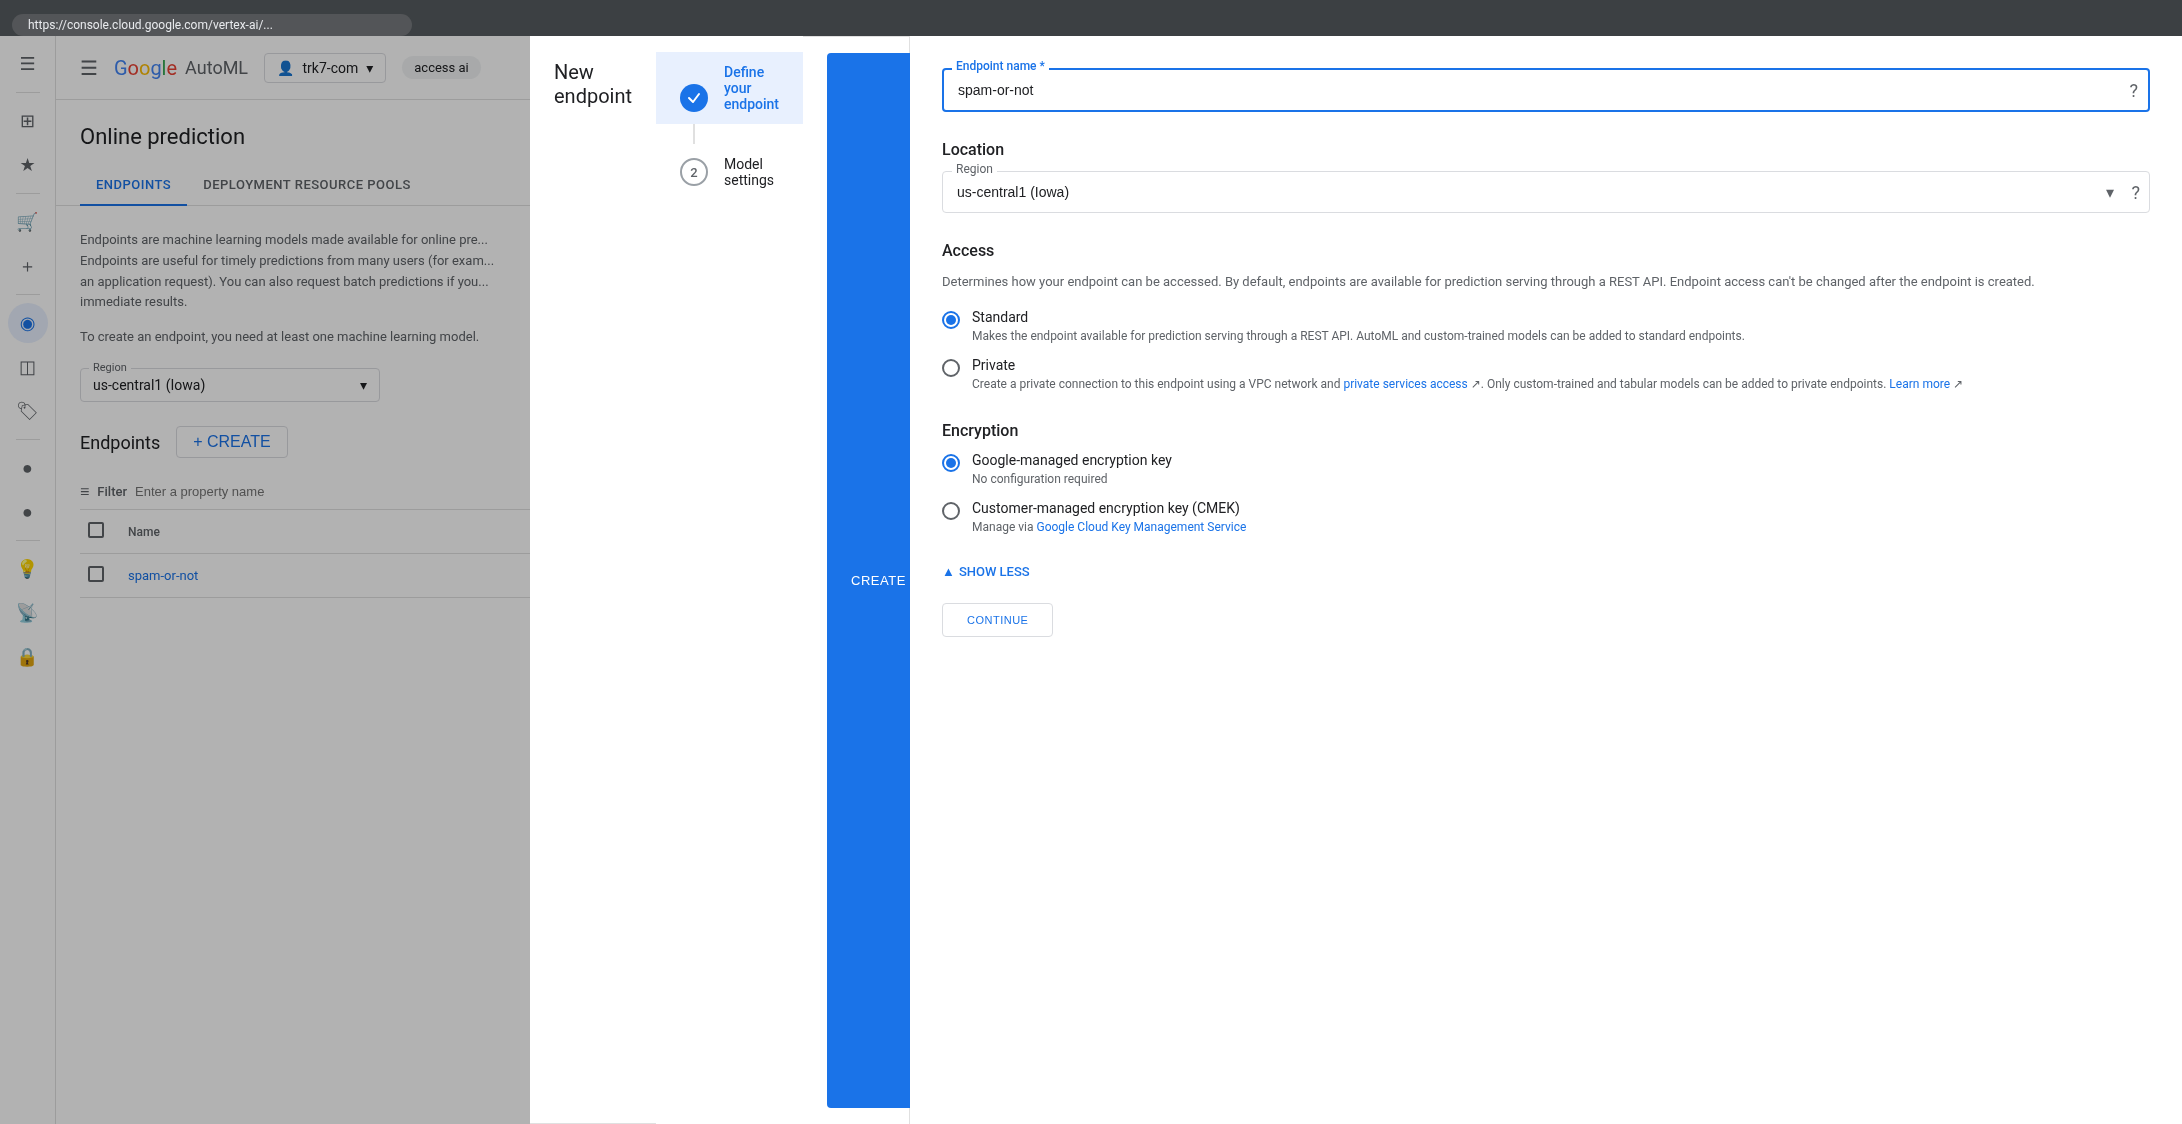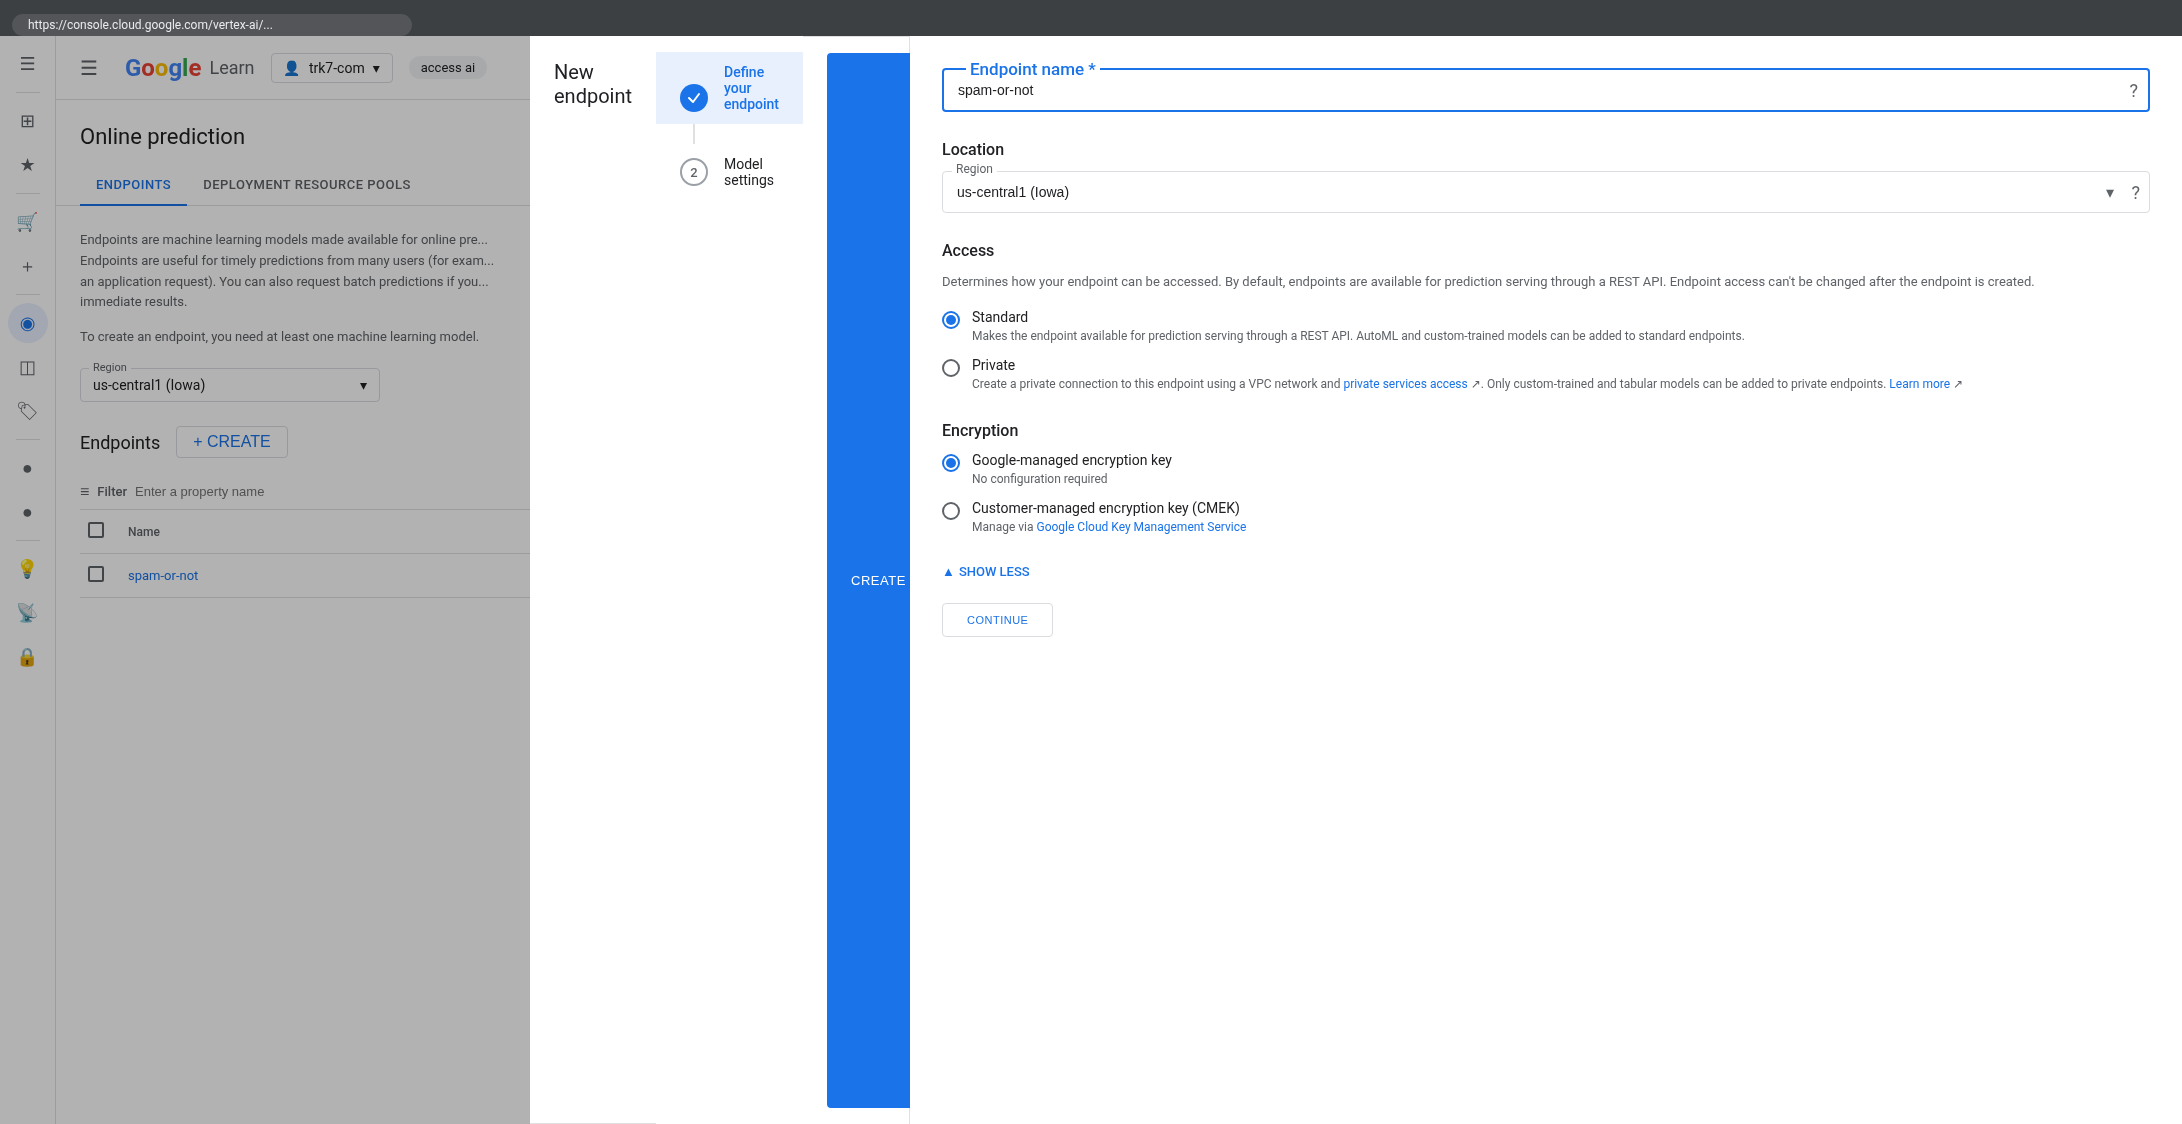--- a/index.html
+++ b/index.html
@@ -349,24 +349,24 @@
     }
 
     
     .text-field-wrapper {
       position: relative;
       margin-bottom: 24px;
     }
     .text-field-label {
       position: absolute;
       top: -9px;
-      left: 24px;
+      left: 10px;
       background: #fff;
       padding: 0 4px;
-      font-size: 17px;
+      font-size: 12px;
       color: #1a73e8;
       font-weight: 500;
     }
     .text-field {
       width: 100%;
       border: 2px solid #1a73e8;
       border-radius: 4px;
       padding: 12px 40px 12px 14px;
       font-size: 14px;
       color: #202124;
@@ -518,24 +518,24 @@
     <button class="sidebar-icon-btn">🔒</button>
   </div>
 
   <div class="main-content">
 
     <div class="page-content">
 
       <div class="header">
         <span class="hamburger">☰</span>
         <div class="google-logo">
-          <span style="font-size:24px; font-weight:700;margin-left:11px;">
+          <span style="font-size:20px; font-weight:400;">
             <span style="color:#4285f4;">G</span><span style="color:#ea4335;">o</span><span style="color:#fbbc05;">o</span><span style="color:#4285f4;">g</span><span style="color:#34a853;">l</span><span style="color:#ea4335;">e</span>
           </span>
-          <span class="logo-cloud"> Learn</span>
+          <span class="logo-cloud"> AutoML</span>
         </div>
         <div class="project-selector">
           <span style="color:#5f6368; font-size:14px;">👤</span>
           <span>trk7-com</span>
           <span>▾</span>
         </div>
         <div class="vertex-chip">access ai</div>
       </div>
 
       <div class="page-header">

